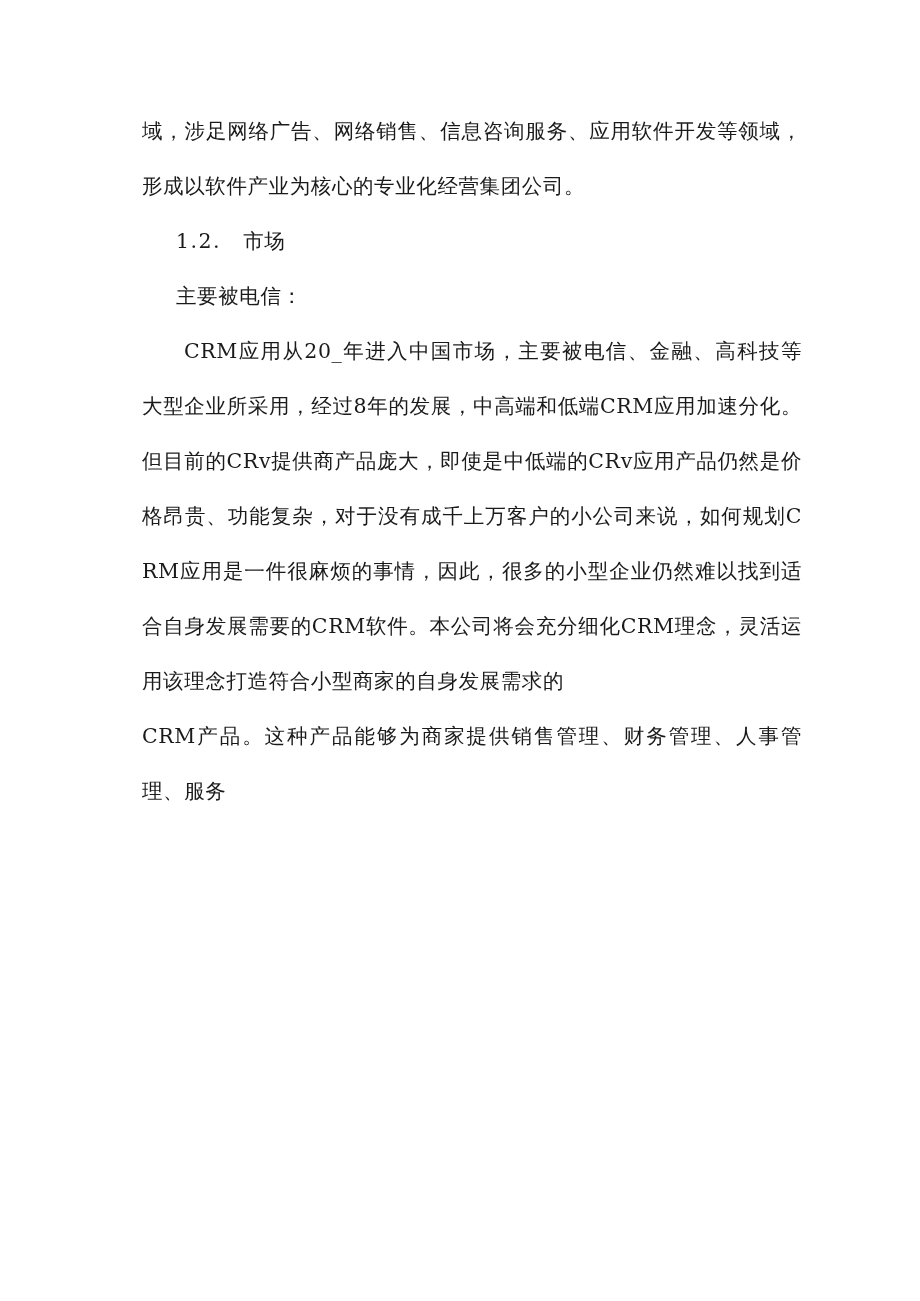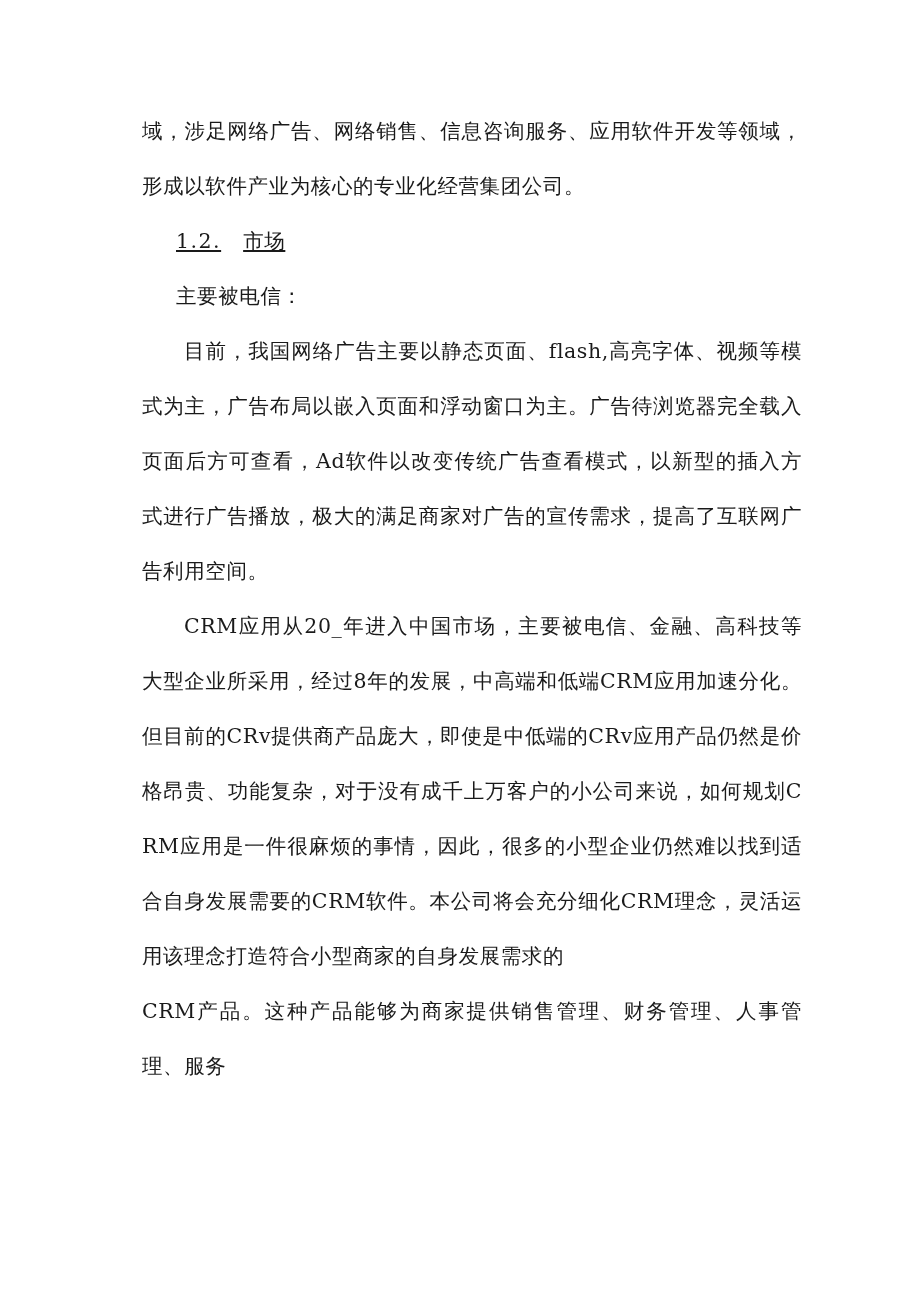--- a/index.html
+++ b/index.html
@@ -61,21 +61,20 @@
 
   
   .heading {
     font-family: "DejaVu Serif", "Liberation Serif", serif;
     font-size: 20.5px;
     line-height: 55px;
     color: #1a1a1a;
     margin: 0;
     text-indent: 34px;
     letter-spacing: 0.6px;
-    text-decoration: underline;
   }
 
   .heading .num {
     letter-spacing: 1.5px;
   }
 
   .heading .gap {
     display: inline-block;
     width: 22px;
   }
@@ -86,21 +85,20 @@
 <div class="page">
   <div class="doc-body">
 
     <p class="para cont">域，涉足网络广告、网络销售、信息咨询服务、应用软件开发等领域，形成以软件产业为核心的专业化经营集团公司。</p>
 
     <p class="heading"><span class="num">1.2.</span><span class="gap"></span><span>市场</span></p>
 
     <p class="para indent1">主要被电信：</p>
 
 
-    <p class="para indent2">目前，我国网络广告主要以静态页面、flash,高亮字体、视频等模式为主，广告布局以嵌入页面和浮动窗口为主。广告待浏览器完全载入页面后方可查看，Ad软件以改变传统广告查看模式，以新型的插入方式进行广告播放，极大的满足商家对广告的宣传需求，提高了互联网广告利用空间。</p>
 
 
     <p class="para indent2">CRM应用从20_年进入中国市场，主要被电信、金融、高科技等大型企业所采用，经过8年的发展，中高端和低端CRM应用加速分化。但目前的CRv提供商产品庞大，即使是中低端的CRv应用产品仍然是价格昂贵、功能复杂，对于没有成千上万客户的小公司来说，如何规划CRM应用是一件很麻烦的事情，因此，很多的小型企业仍然难以找到适合自身发展需要的CRM软件。本公司将会充分细化CRM理念，灵活运用该理念打造符合小型商家的自身发展需求的</p>
 
     <p class="para flush">CRM产品。这种产品能够为商家提供销售管理、财务管理、人事管理、服务</p>
 
   </div>
 </div>
 
 </body></html>

